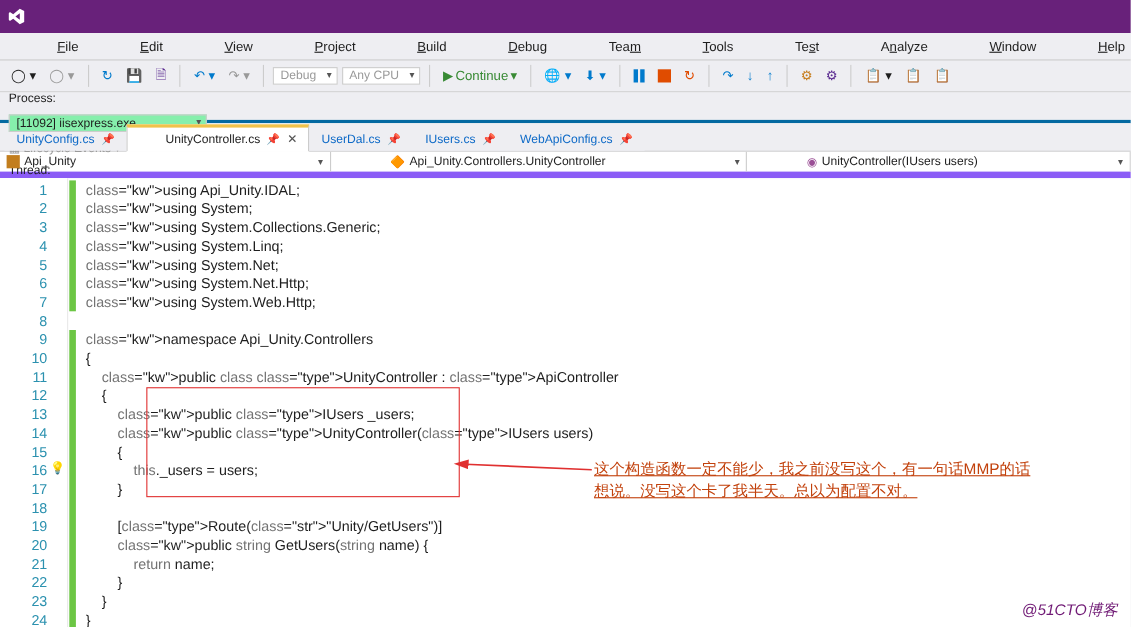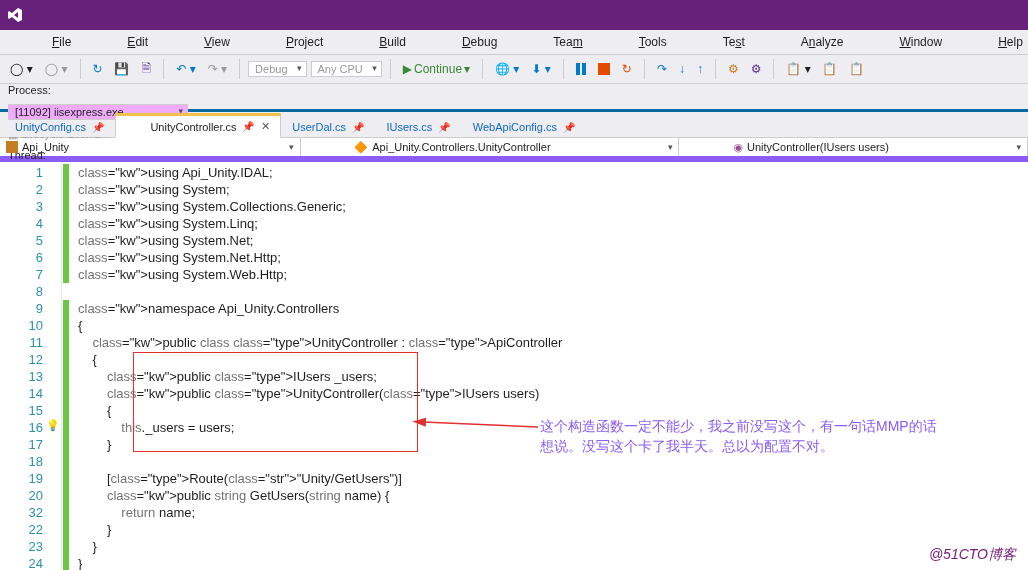--- a/index.html
+++ b/index.html
@@ -20,21 +20,21 @@
 .toolbar .sep { width: 1px; height: 20px; background: #ccc; margin: 0 4px; }
 .toolbar .tb-btn { padding: 2px 4px; cursor: pointer; display: flex; align-items: center; gap: 2px; }
 .toolbar .combo { border: 1px solid #ccc; background: #fff; padding: 1px 18px 1px 6px; font-size: 11px; position: relative; color: #999; }
 .toolbar .combo::after { content: "▾"; position: absolute; right: 4px; color: #555; font-size: 9px; }
 .toolbar .continue { color: #388a34; font-weight: normal; }
 .toolbar .orange-sq { width: 12px; height: 12px; background: #e04c00; display: inline-block; }
 .toolbar .blue-sq { width: 4px; height: 12px; background: #007acc; display: inline-block; }
 
 
 .debugbar { height: 28px; background: #eeeef2; border-bottom: 3px solid #0369a1; display: flex; align-items: flex-start; padding: 0 8px; gap: 8px; font-size: 11px; flex-direction: column; }
-.debugbar .proc-combo { border: 1px solid #ccc; background: #f0abfc; padding: 1px 18px 1px 6px; position: relative; min-width: 180px; }
+.debugbar .proc-combo { border: 1px solid #ccc; background: #86efac; padding: 1px 18px 1px 6px; position: relative; min-width: 180px; }
 .debugbar .proc-combo::after { content: "▾"; position: absolute; right: 4px; color: #555; font-size: 9px; }
 
 
 .tabs { height: 26px; background: #eeeef2; display: flex; align-items: flex-end; padding-left: 4px; border-bottom: 1px solid #ccc; }
 .tab { padding: 4px 10px; background: #eeeef2; border: 1px solid transparent; border-bottom: none; display: flex; align-items: center; gap: 6px; font-size: 11px; cursor: pointer; color: #1e1e1e; }
 .tab.pinned { color: #0e6ac7; }
 .tab.active { background: #fff; border: 1px solid #ccc; border-bottom: 1px solid #fff; position: relative; top: 1px; color: #1e1e1e; padding-left: 34px; }
 .tab.active-yellow { border-top: 3px solid #f0c24b; }
 .tab .pin { font-size: 10px; color: #555; }
 .tab .close { font-size: 11px; color: #555; }
@@ -52,21 +52,21 @@
 .gutter { width: 62px; background: #fff; border-right: 1px solid #e8e8e8; text-align: right; padding: 2px 18px 2px 4px; color: #2b91af; font-family: Consolas, monospace; font-size: 13px; line-height: 17px; position: relative; }
 .gutter .ln { position: relative; }
 .change-bar { position: absolute; left: 63px; top: 2px; width: 6px; background: #6cc644; }
 .code { flex: 1; font-family: Consolas, monospace; font-size: 13px; line-height: 17px; padding: 2px 0 2px 16px; white-space: pre; position: relative; }
 .kw { color: #737373; }
 .code-line { height: 17px; }
 
 .red-box { position: absolute; border: 1.5px solid #e03030; }
 .arrow-annot { position: absolute; }
 .arrow-annot svg { overflow: visible; }
-.annot-text { position: absolute; color: #8b5cf6; font-size: 14px; line-height: 20px; font-family: "Microsoft YaHei", sans-serif; }
+.annot-text { position: absolute; color: #c2410c; font-size: 14px; line-height: 20px; font-family: "Microsoft YaHei", sans-serif; text-decoration: underline; }
 .watermark { position: absolute; right: 12px; bottom: 6px; color: #701a75; font-size: 14px; font-style: italic; }
 .lightbulb { position: absolute; left: 46px; font-size: 11px; color: #e0b000; }
 </style>
 </head>
 <body>
 
 <div class="titlebar">
   <span class="vs-logo">
     <svg width="16" height="16" viewBox="0 0 16 16">
         <path fill="#fff" d="M11 1l4 2v10l-4 2-6-5-3 2-1-1V5l1-1 3 2 6-5zm0 4L7 8l4 3V5z"></path>
@@ -195,21 +195,21 @@
       <div class="ln">11</div>
       <div class="ln">12</div>
       <div class="ln">13</div>
       <div class="ln">14</div>
       <div class="ln">15</div>
       <div class="ln">16</div>
       <div class="ln">17</div>
       <div class="ln">18</div>
       <div class="ln">19</div>
       <div class="ln">20</div>
-      <div class="ln">32</div>
+      <div class="ln">21</div>
       <div class="ln">22</div>
       <div class="ln">23</div>
       <div class="ln">24</div>
     </div>
   <div class="change-bar" style="height:119px"></div>
   <div class="change-bar" style="top:138px;height:270px"></div>
   <span class="lightbulb" style="top:257px">💡</span>
   <div class="code" id="code"><div class="code-line"><span <span="" class="kw">class</span>="kw"&gt;using Api_Unity.IDAL;</div><div class="code-line"><span <span="" class="kw">class</span>="kw"&gt;using System;</div><div class="code-line"><span <span="" class="kw">class</span>="kw"&gt;using System.Collections.Generic;</div><div class="code-line"><span <span="" class="kw">class</span>="kw"&gt;using System.Linq;</div><div class="code-line"><span <span="" class="kw">class</span>="kw"&gt;using System.Net;</div><div class="code-line"><span <span="" class="kw">class</span>="kw"&gt;using System.Net.Http;</div><div class="code-line"><span <span="" class="kw">class</span>="kw"&gt;using System.Web.Http;</div><div class="code-line">&nbsp;</div><div class="code-line"><span <span="" class="kw">class</span>="kw"&gt;namespace Api_Unity.Controllers</div><div class="code-line">{</div><div class="code-line">    <span <span="" class="kw">class</span>="kw"&gt;public <span class="kw">class</span> <span <span="" class="kw">class</span>="type"&gt;UnityController : <span <span="" class="kw">class</span>="type"&gt;ApiController</div><div class="code-line">    {</div><div class="code-line">        <span <span="" class="kw">class</span>="kw"&gt;public <span <span="" class="kw">class</span>="type"&gt;IUsers _users;</div><div class="code-line">        <span <span="" class="kw">class</span>="kw"&gt;public <span <span="" class="kw">class</span>="type"&gt;UnityController(<span <span="" class="kw">class</span>="type"&gt;IUsers users)</div><div class="code-line">        {</div><div class="code-line">            <span class="kw">this</span>._users = users;</div><div class="code-line">        }</div><div class="code-line">&nbsp;</div><div class="code-line">        [<span <span="" class="kw">class</span>="type"&gt;Route(<span <span="" class="kw">class</span>="str"&gt;"Unity/GetUsers")]</div><div class="code-line">        <span <span="" class="kw">class</span>="kw"&gt;public <span class="kw">string</span> GetUsers(<span class="kw">string</span> name) {</div><div class="code-line">            <span class="kw">return</span> name;</div><div class="code-line">        }</div><div class="code-line">    }</div><div class="code-line">}</div></div>
 
   <div class="red-box" style="left:133px;top:190px;width:285px;height:100px"></div>

